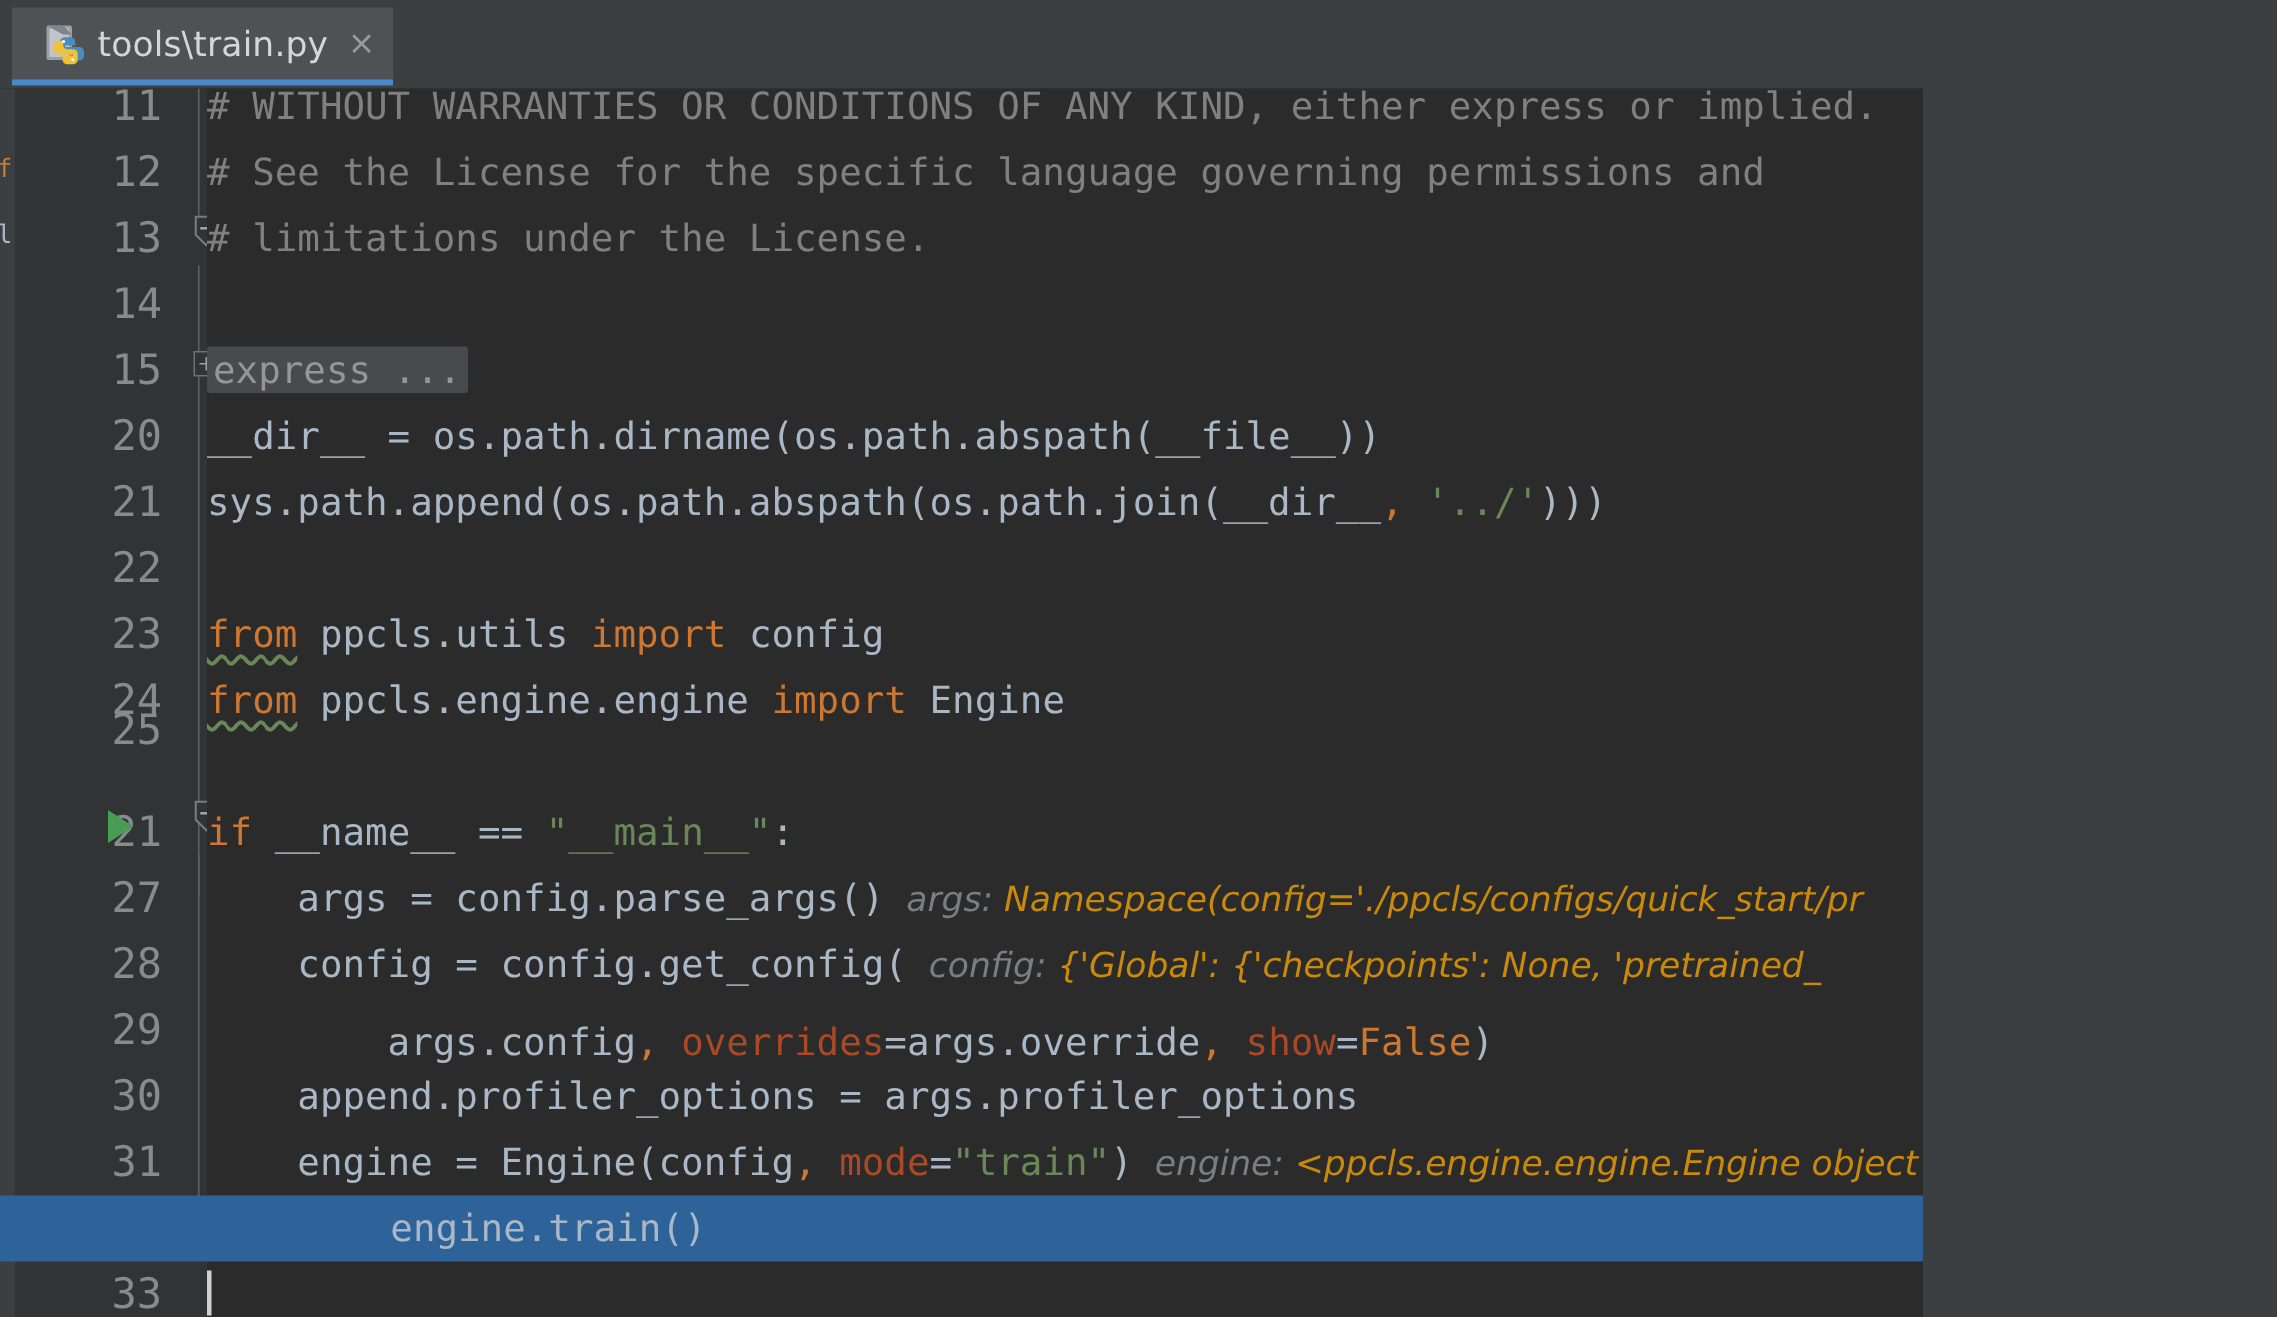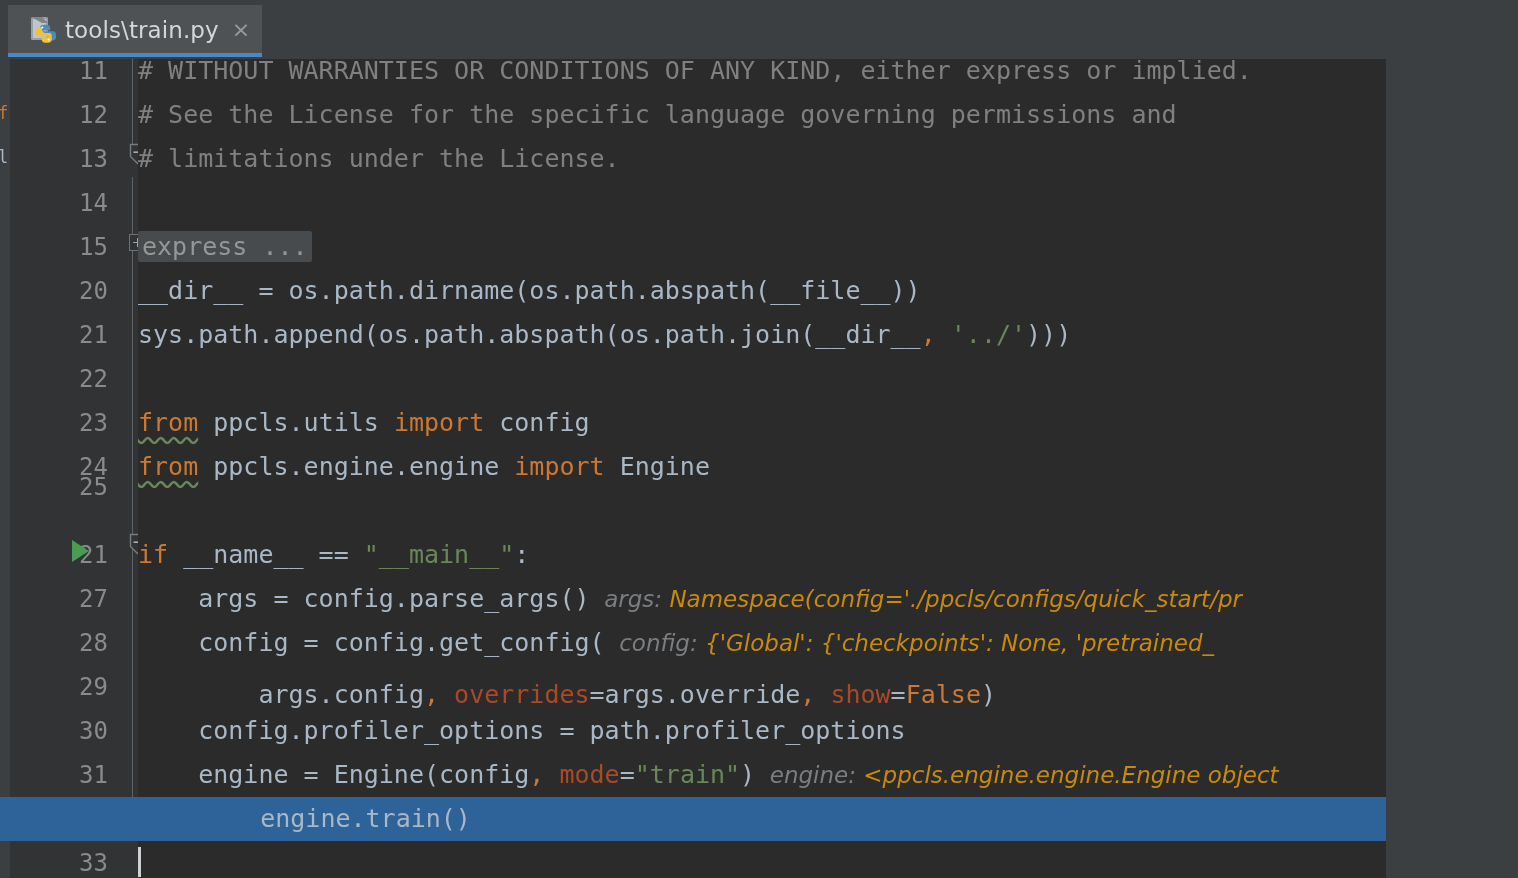--- a/index.html
+++ b/index.html
@@ -2,21 +2,21 @@
 <html><head>
 <meta charset="utf-8">
 <style>
   html,body{margin:0;padding:0;}
   body{
     width:1518px;height:878px;overflow:hidden;
     background:#3C3F41;
     font-family:"DejaVu Sans Mono","Liberation Mono",monospace;
     -webkit-font-smoothing:antialiased;
   }
-  .app{position:relative;width:1386px;height:878px;overflow:hidden;}
+  .app{position:relative;width:1282px;height:878px;overflow:hidden;}
 
   
   .tabbar{
     position:absolute;left:0;top:0;width:1518px;height:59px;
     background:#3C3F41;box-sizing:border-box;
   }
   .tab{
     position:absolute;left:8px;top:5px;height:50px;width:254px;
     background:#4E5254;box-sizing:border-box;
     display:flex;align-items:center;padding:0 10px 0 22px;
@@ -64,21 +64,21 @@
   .code-area{
     position:absolute;left:138px;top:0;right:0;height:819px;
     background:#2B2B2B;
   }
 
   .row{position:absolute;left:0;right:0;height:44px;}
   .lineno{
     position:absolute;right:0;width:118px;height:44px;line-height:44px;
     text-align:right;padding-right:20px;box-sizing:border-box;
     font-family:"DejaVu Sans Mono","Liberation Mono",monospace;
-    font-size:24px;color:#888A8C;
+    font-size:28px;color:#888A8C;
   }
   .codeline{
     position:absolute;left:0;top:0;height:44px;line-height:44px;
     white-space:pre;font-size:25px;color:#A9B7C6;
     font-family:"DejaVu Sans Mono","Liberation Mono",monospace;
   }
 
   
   .kw{color:#CC7832;}
   .str{color:#6A8759;}
@@ -319,21 +319,21 @@
 
       <div class="row" style="top:562px;">
         <div class="codeline"><span class="ident">    config = config.get_config(</span><span style="font-family:'DejaVu Sans','Liberation Sans',sans-serif;font-size:23px;">  </span><span class="hint-name" style="font-family:'DejaVu Sans','Liberation Sans',sans-serif;font-size:23px;">config:</span><span style="font-family:'DejaVu Sans','Liberation Sans',sans-serif;font-size:23px;"> </span><span class="hint-val" style="font-family:'DejaVu Sans','Liberation Sans',sans-serif;font-size:23px;">{'Global': {'checkpoints': None, 'pretrained_</span></div>
       </div>
 
       <div class="row" style="top:614px;">
         <div class="codeline"><span class="ident">        args.config</span><span class="punct">,</span><span class="kwarg"> overrides</span><span class="ident">=args.override</span><span class="punct">,</span><span class="kwarg"> show</span><span class="ident">=</span><span class="kw">False</span><span class="ident">)</span></div>
       </div>
 
       <div class="row" style="top:650px;">
-        <div class="codeline"><span class="ident">    config.profiler_options = path.profiler_options</span></div>
+        <div class="codeline"><span class="ident">    append.profiler_options = args.profiler_options</span></div>
       </div>
 
       <div class="row" style="top:694px;">
         <div class="codeline"><span class="ident">    engine = Engine(config</span><span class="punct">,</span><span class="kwarg"> mode</span><span class="ident">=</span><span class="str">"train"</span><span class="ident">)</span><span style="font-family:'DejaVu Sans','Liberation Sans',sans-serif;font-size:23px;">  </span><span class="hint-name" style="font-family:'DejaVu Sans','Liberation Sans',sans-serif;font-size:23px;">engine:</span><span style="font-family:'DejaVu Sans','Liberation Sans',sans-serif;font-size:23px;"> </span><span class="hint-val" style="font-family:'DejaVu Sans','Liberation Sans',sans-serif;font-size:23px;">&lt;ppcls.engine.engine.Engine object</span></div>
       </div>
 
       <div class="row" style="top:738px;">
         <div class="codeline" style="padding-left:62px;"><span class="ident">    engine.train()</span></div>
       </div>
 

